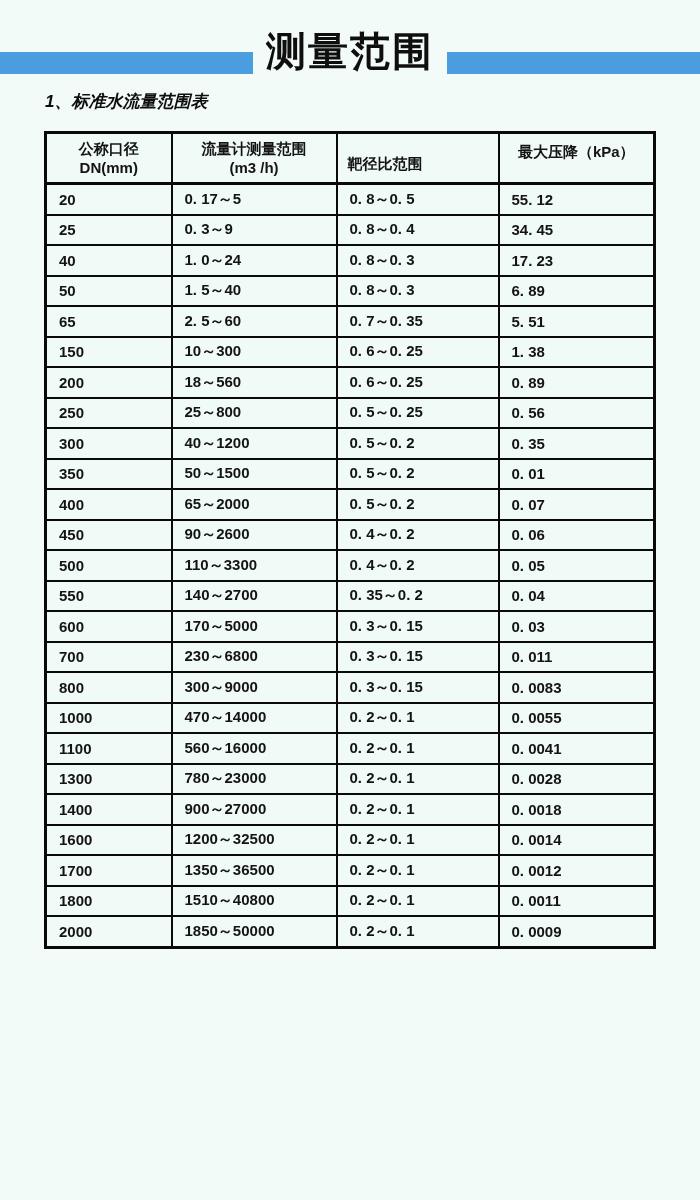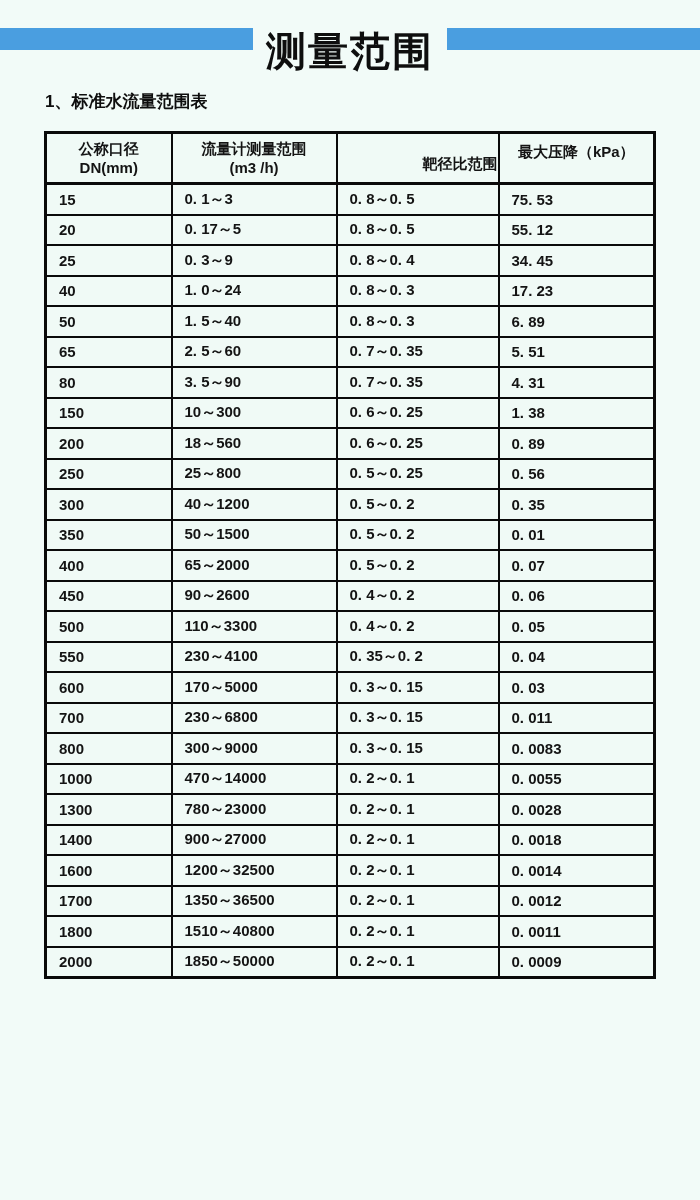--- a/index.html
+++ b/index.html
@@ -10,21 +10,21 @@
     width: 700px;
     height: 1200px;
     overflow: hidden;
     background: #f2fbf8;
     font-family: "Liberation Sans", "DejaVu Sans", sans-serif;
     color: #121212;
   }
   
   .title-band {
     display: flex;
-    align-items: flex-start;
+    align-items: flex-end;
     margin-top: 28px;
   }
   .accent-bar {
     flex: 1;
     height: 22px;
     background: #4a9ee0;
   }
   .page-title {
     margin: 0 13px;
     font-size: 40px;
@@ -34,20 +34,21 @@
     color: #0e0e0e;
     white-space: nowrap;
   }
   
   .section-heading {
     margin: 18px 0 0 45px;
     font-size: 17px;
     line-height: 20px;
     font-weight: bold;
     color: #0e0e0e;
+    font-style: italic;
   }
   
   table.flow-table {
     border-collapse: collapse;
     table-layout: fixed;
     margin: 19px 0 0 44px;
     width: 609px;
     background: #f0faf6;
     border: 3px solid #0a0a0a;
   }
@@ -62,21 +63,21 @@
   }
   .flow-table thead th {
     height: 48px;
     border-bottom: 3px solid #0a0a0a;
     font-size: 15px;
     line-height: 19px;
     padding: 0;
     vertical-align: middle;
   }
   .flow-table thead th.h-ratio {
-    text-align: right;
+    text-align: left;
     padding-left: 10px;
     vertical-align: bottom;
   }
   .flow-table thead th.h-ratio .hline { padding-bottom: 9px; }
   .flow-table thead th.h-press {
     vertical-align: top;
   }
   .flow-table thead th.h-press .hline { padding-top: 8px; }
   .flow-table tbody td {
     height: 28.5px;
@@ -120,26 +121,20 @@
         <th class="h-ratio">
           <div class="hline">靶径比范围</div>
         </th>
         <th class="h-press">
           <div class="hline">最大压降（kPa）</div>
         </th>
       </tr>
     </thead>
     <tbody id="table-body">
         <tr>
-          <td>15</td>
-          <td>0. 1～3</td>
-          <td>0. 8～0. 5</td>
-          <td>75. 53</td>
-        </tr>
-        <tr>
           <td>20</td>
           <td>0. 17～5</td>
           <td>0. 8～0. 5</td>
           <td>55. 12</td>
         </tr>
         <tr>
           <td>25</td>
           <td>0. 3～9</td>
           <td>0. 8～0. 4</td>
           <td>34. 45</td>
@@ -156,26 +151,20 @@
           <td>0. 8～0. 3</td>
           <td>6. 89</td>
         </tr>
         <tr>
           <td>65</td>
           <td>2. 5～60</td>
           <td>0. 7～0. 35</td>
           <td>5. 51</td>
         </tr>
         <tr>
-          <td>80</td>
-          <td>3. 5～90</td>
-          <td>0. 7～0. 35</td>
-          <td>4. 31</td>
-        </tr>
-        <tr>
           <td>150</td>
           <td>10～300</td>
           <td>0. 6～0. 25</td>
           <td>1. 38</td>
         </tr>
         <tr>
           <td>200</td>
           <td>18～560</td>
           <td>0. 6～0. 25</td>
           <td>0. 89</td>
@@ -211,21 +200,21 @@
           <td>0. 06</td>
         </tr>
         <tr>
           <td>500</td>
           <td>110～3300</td>
           <td>0. 4～0. 2</td>
           <td>0. 05</td>
         </tr>
         <tr>
           <td>550</td>
-          <td>230～4100</td>
+          <td>140～2700</td>
           <td>0. 35～0. 2</td>
           <td>0. 04</td>
         </tr>
         <tr>
           <td>600</td>
           <td>170～5000</td>
           <td>0. 3～0. 15</td>
           <td>0. 03</td>
         </tr>
         <tr>
@@ -240,20 +229,26 @@
           <td>0. 3～0. 15</td>
           <td>0. 0083</td>
         </tr>
         <tr>
           <td>1000</td>
           <td>470～14000</td>
           <td>0. 2～0. 1</td>
           <td>0. 0055</td>
         </tr>
         <tr>
+          <td>1100</td>
+          <td>560～16000</td>
+          <td>0. 2～0. 1</td>
+          <td>0. 0041</td>
+        </tr>
+        <tr>
           <td>1300</td>
           <td>780～23000</td>
           <td>0. 2～0. 1</td>
           <td>0. 0028</td>
         </tr>
         <tr>
           <td>1400</td>
           <td>900～27000</td>
           <td>0. 2～0. 1</td>
           <td>0. 0018</td>

